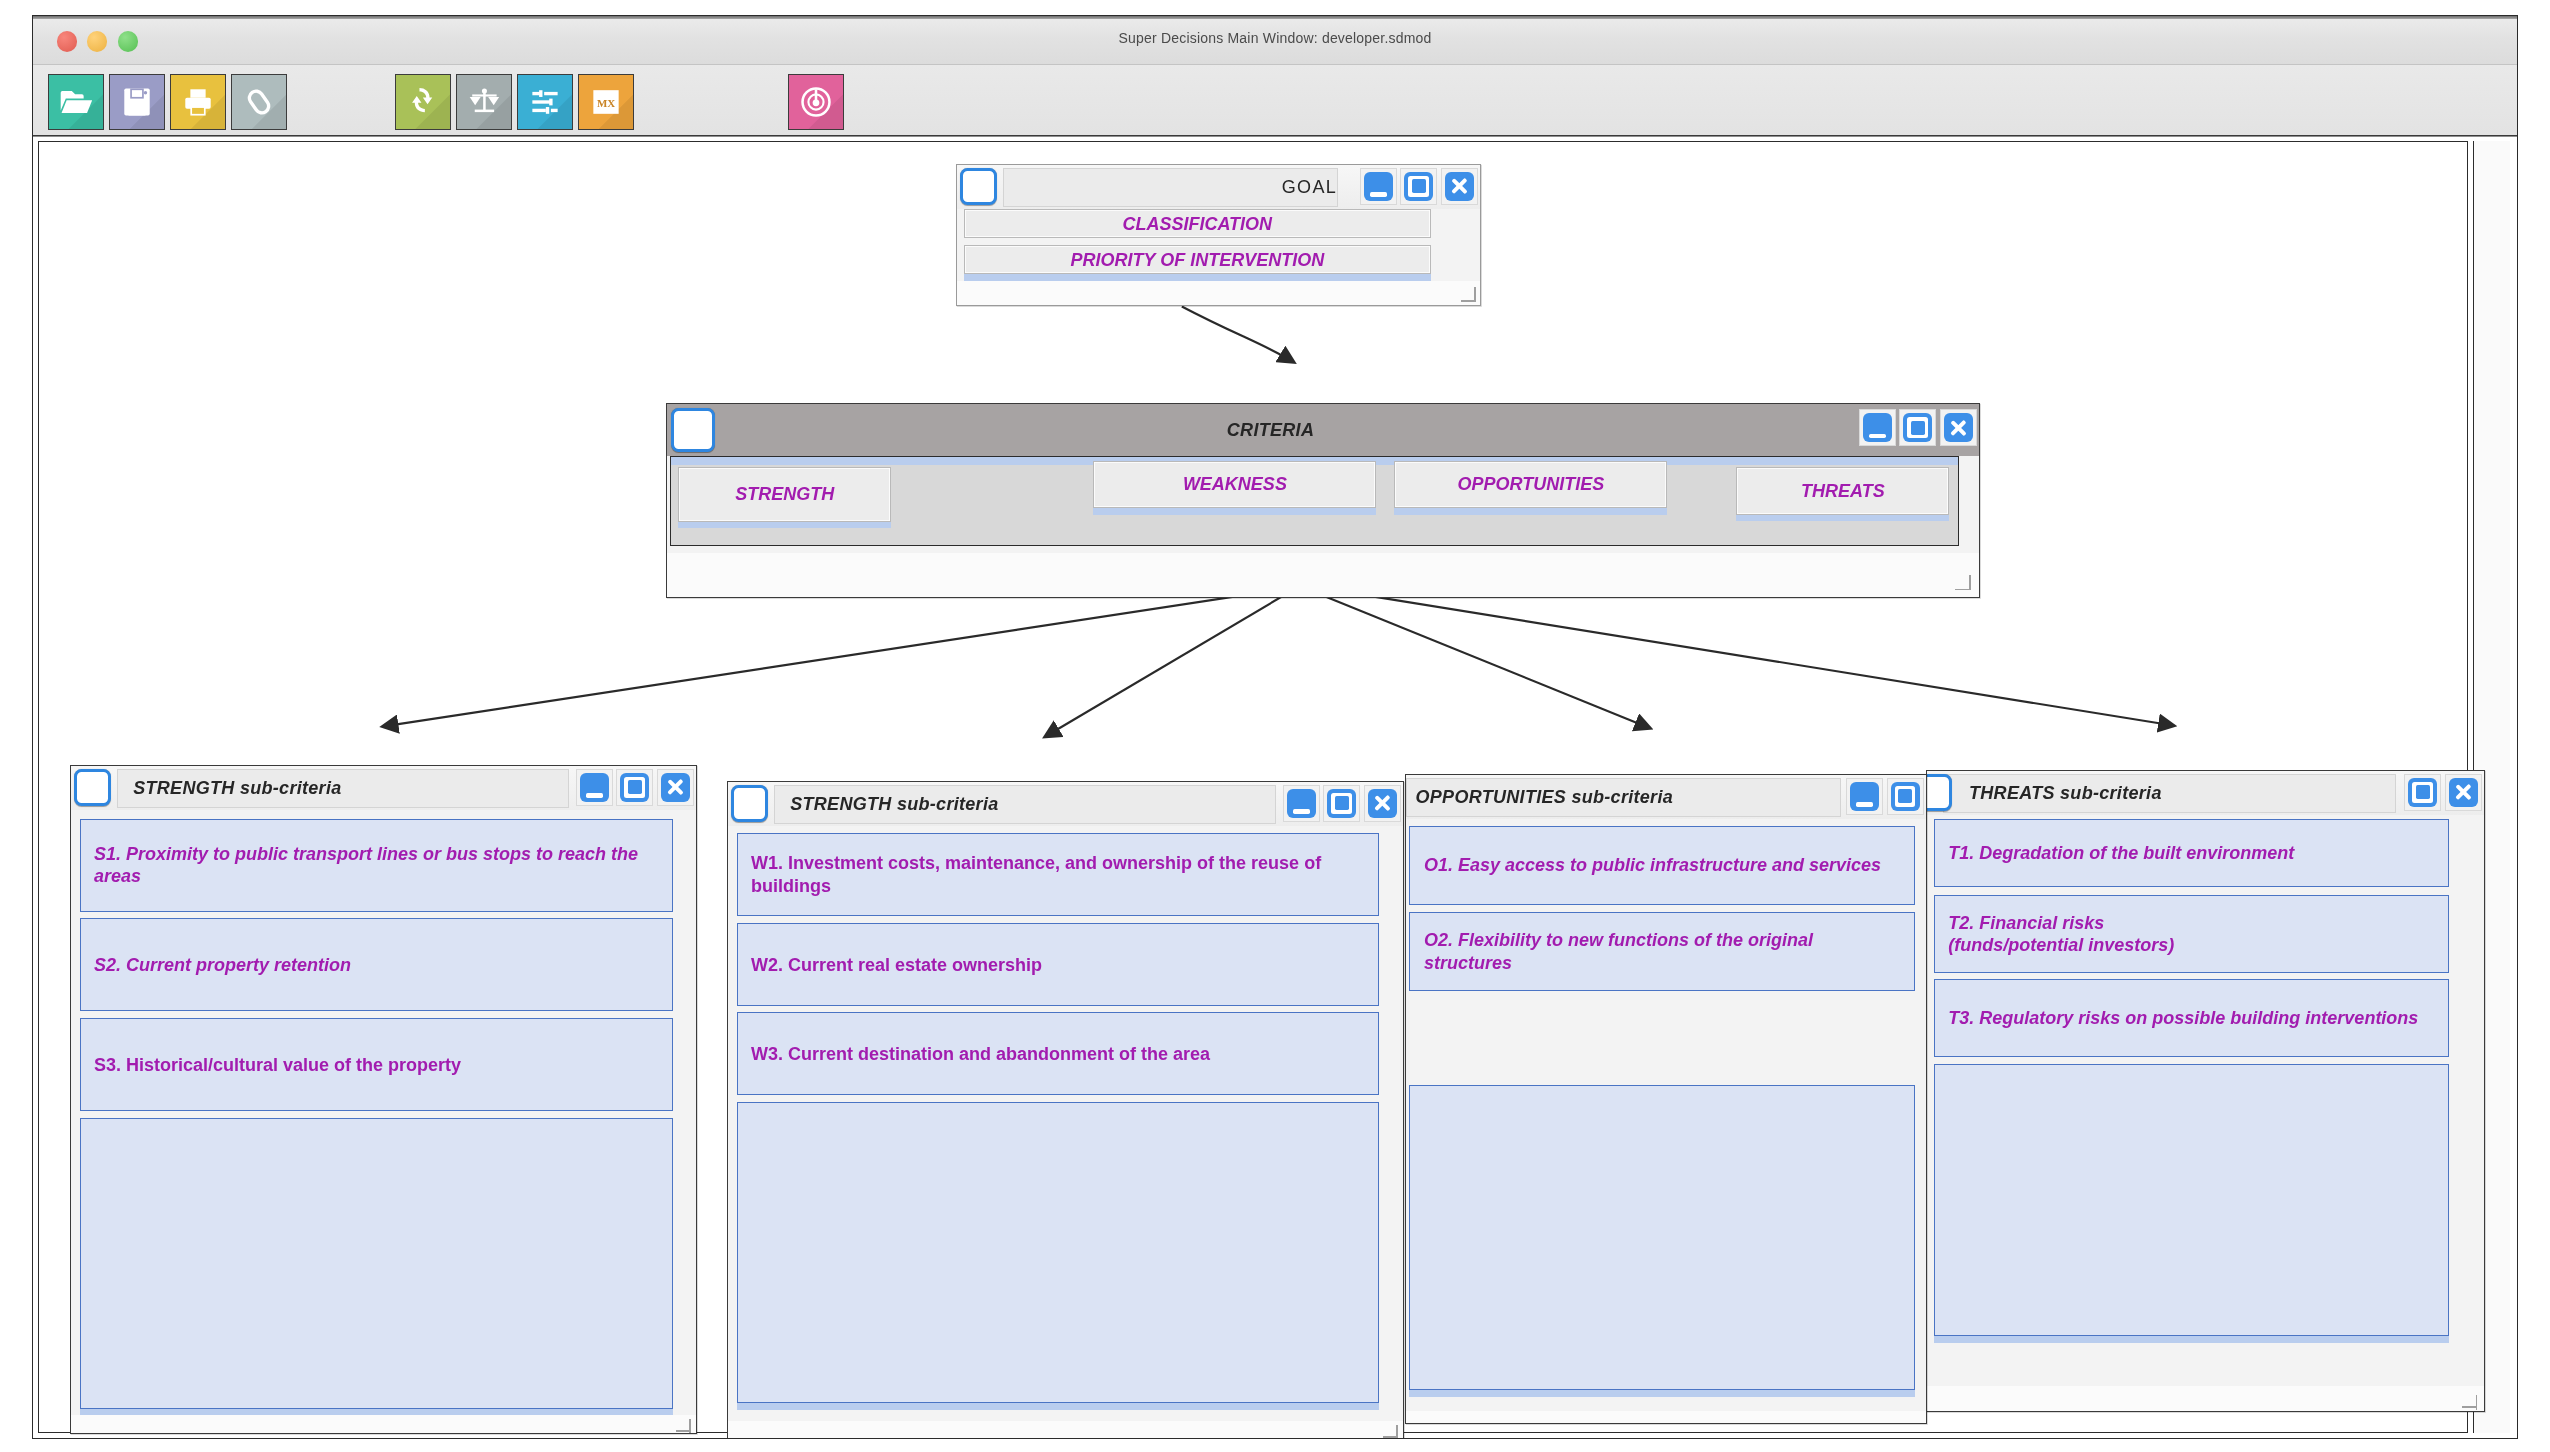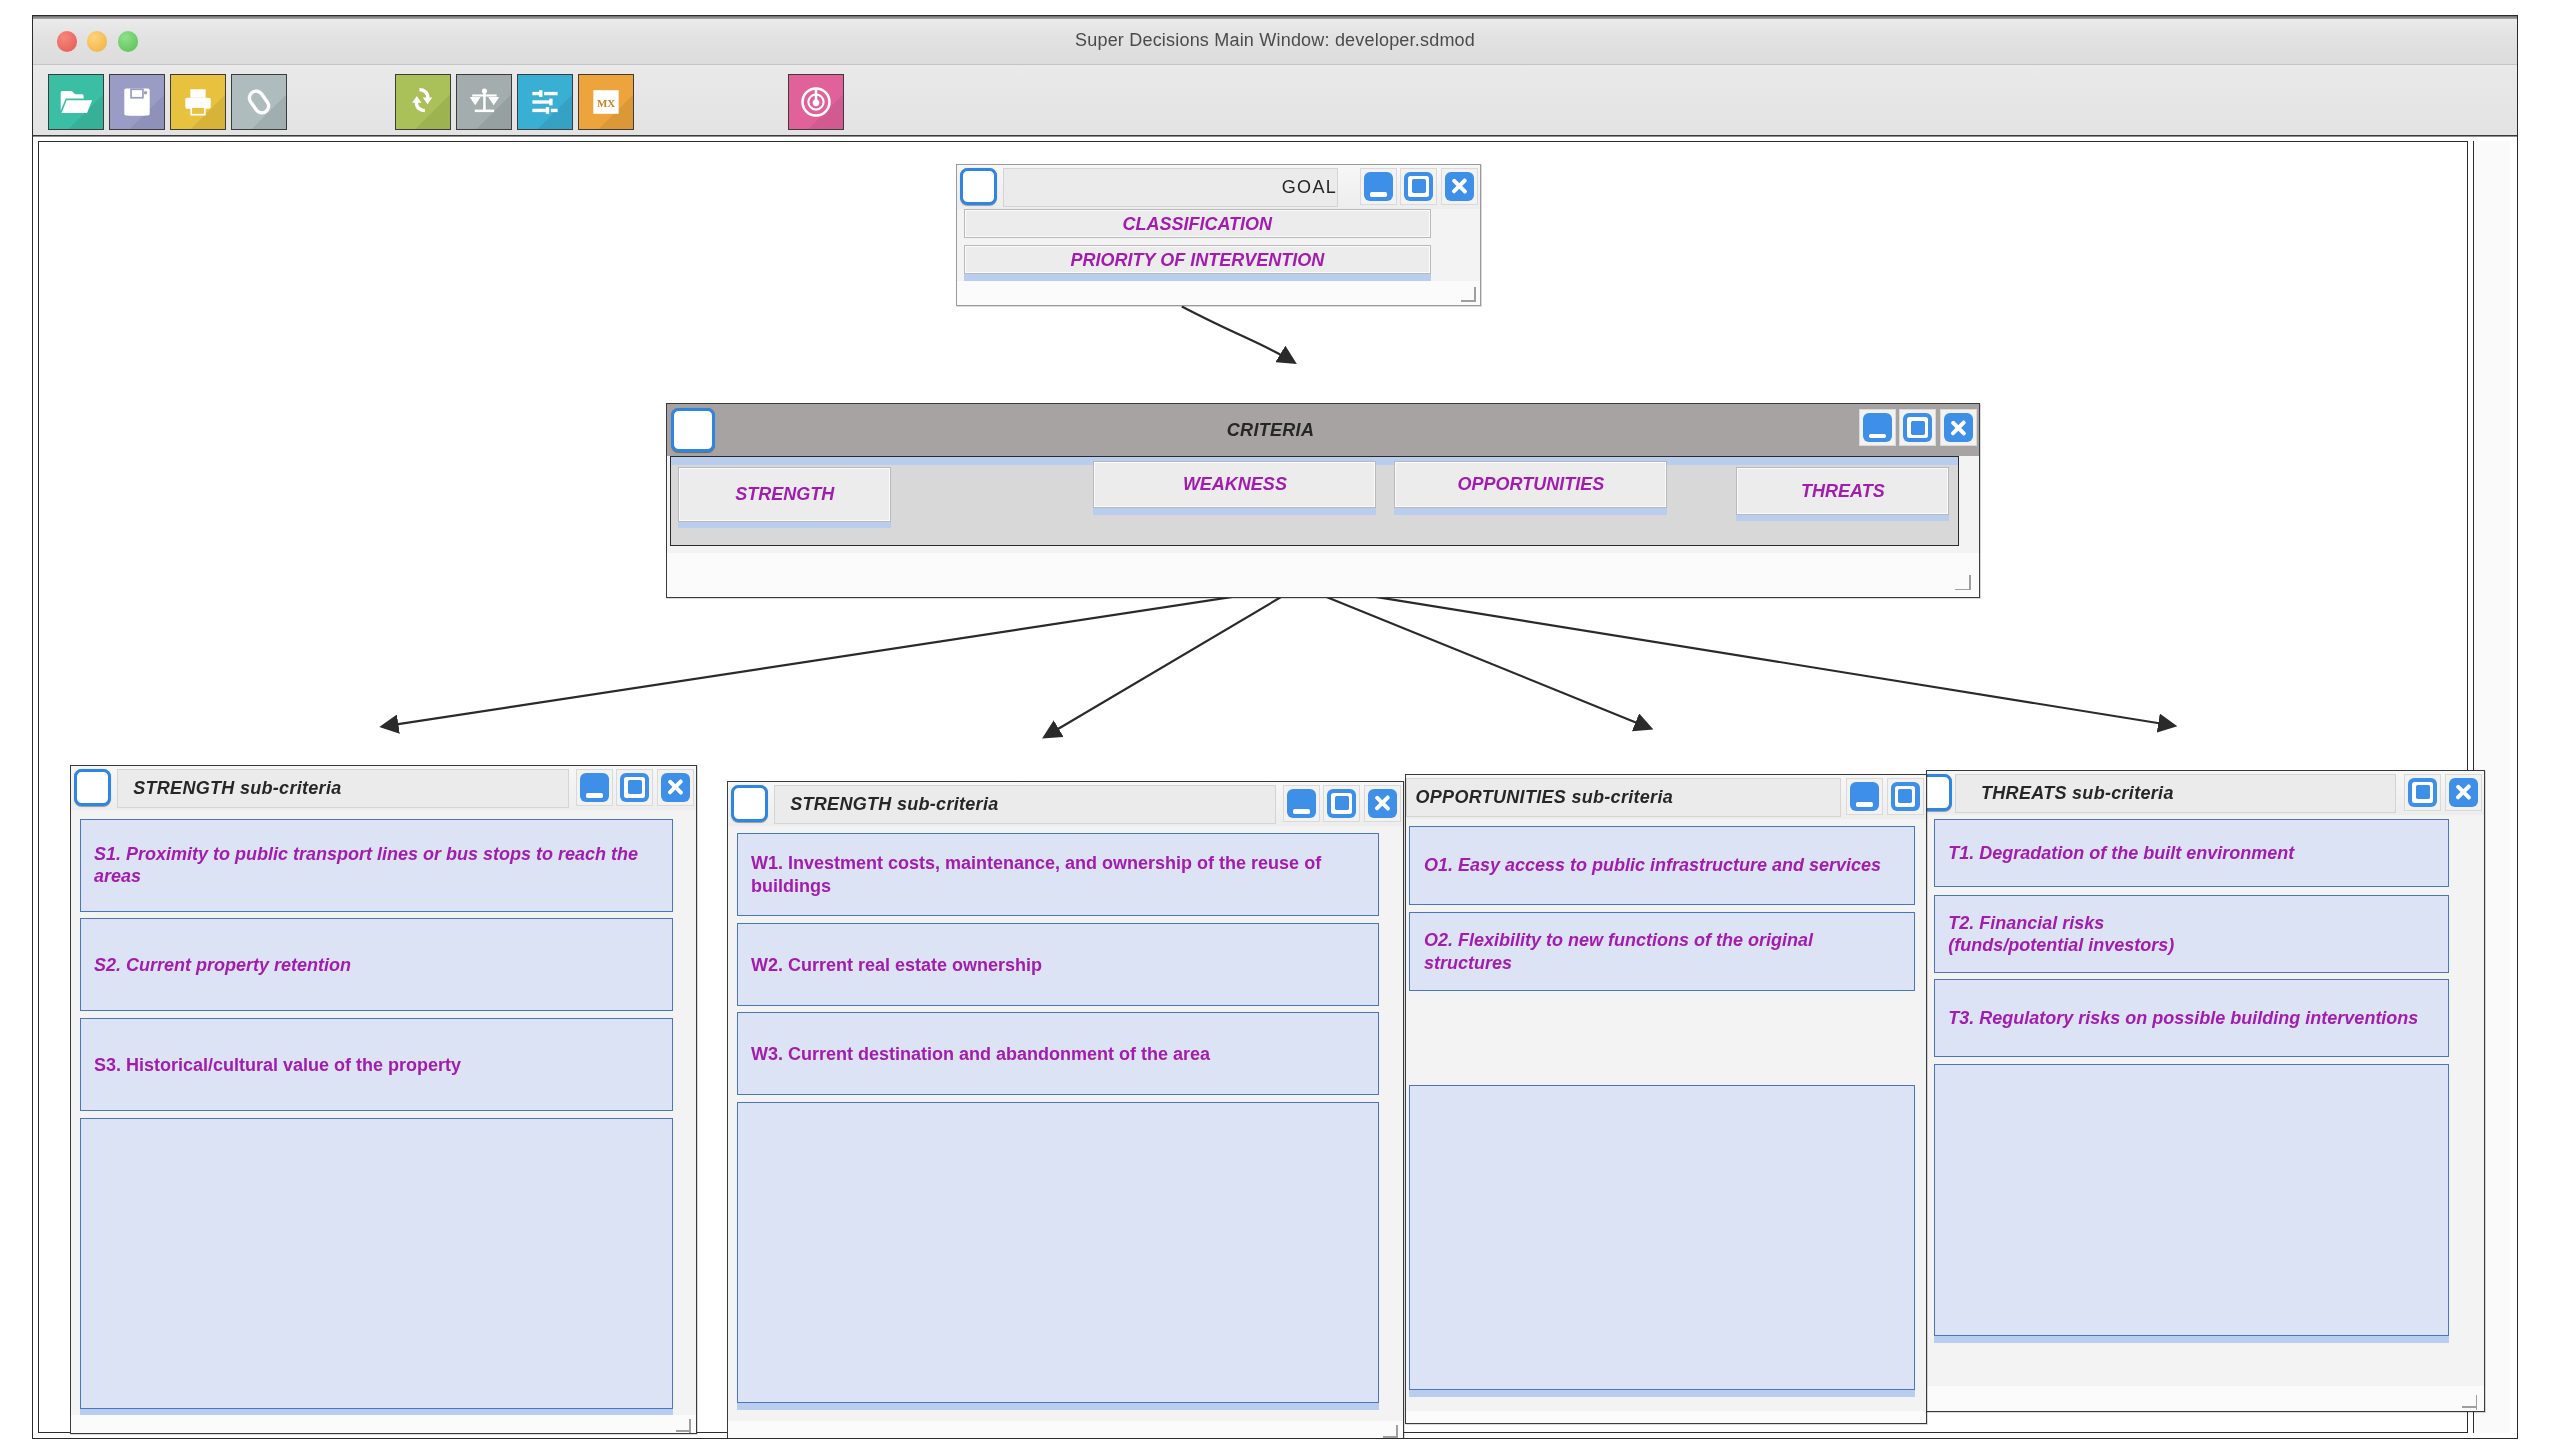--- a/index.html
+++ b/index.html
@@ -24,21 +24,21 @@
   #titlebar:before{
     content:"";position:absolute;left:0;top:0;right:0;height:2.5px;
     background:linear-gradient(180deg,#6d6d6d,#a9a9a9);
   }
   .traffic{position:absolute;top:15.2px;width:20.3px;height:20.3px;border-radius:50%;}
   .traffic.close{left:24px;background:radial-gradient(circle at 35% 30%,#f8867c,#e05b50);}
   .traffic.min{left:54px;background:radial-gradient(circle at 35% 30%,#ffd27a,#ecb140);}
   .traffic.max{left:85px;background:radial-gradient(circle at 35% 30%,#8fe08a,#55bf52);}
   #window-title{
     position:absolute;left:0;right:0;top:13.5px;text-align:center;
-    font-size:18px;color:#4b4b4b;letter-spacing:0.2px;
+    font-size:14px;color:#4b4b4b;letter-spacing:0.2px;
   }
 
   
   #toolbar{
     position:absolute;left:0;top:49px;width:100%;height:71px;
     background:linear-gradient(180deg,#e9e9e9,#e3e3e3);
     border-bottom:1.7px solid #3a3a3a;box-sizing:border-box;
   }
   .tool-group{position:absolute;top:9.3px;height:56px;display:flex;}
   .tbtn{
@@ -513,21 +513,21 @@
             </div>
           <div class="nstrip"></div>
         </div>
         <div class="cfoot" style="height:12px"></div>
       </div>
     </div>
 
     <div class="cwin raised" id="win-threats" style="left:1893px;top:633px;width:559px;height:642px;z-index:2;">
       <div class="cbar light">
         <div class="winicon" style="left:-12px"></div>
-        <div class="ctitlewrap center-left" style="left:28px;right:88px;padding-left:25px">
+        <div class="ctitlewrap center-left" style="left:16px;right:88px;padding-left:25px">
           <span class="ctitle">THREATS sub-criteria</span>
         </div>
         <div class="cbtns">
           <div class="cbtn maxi">
               <i></i>
             </div>
           <div class="cbtn closex">
               <i></i>
             </div>
         </div>

